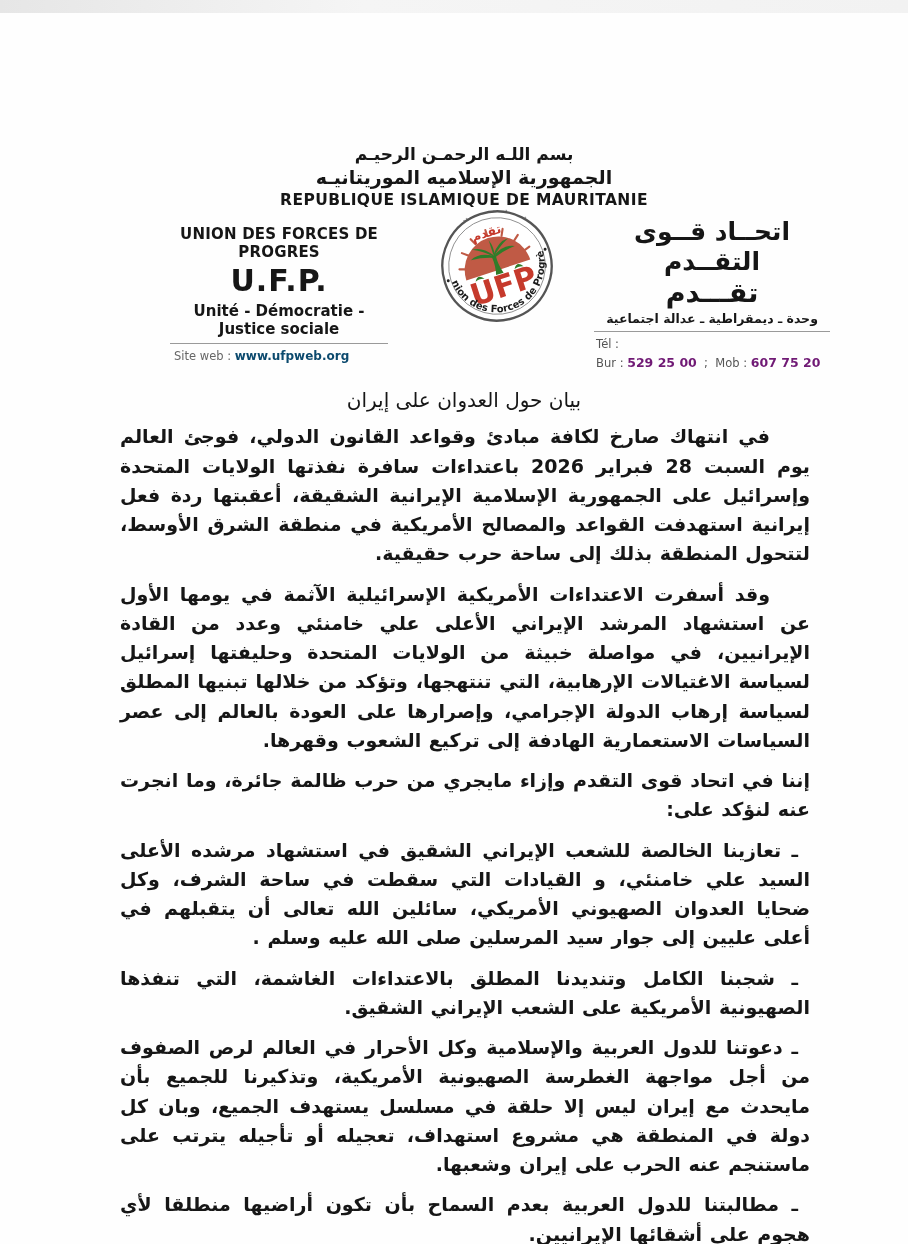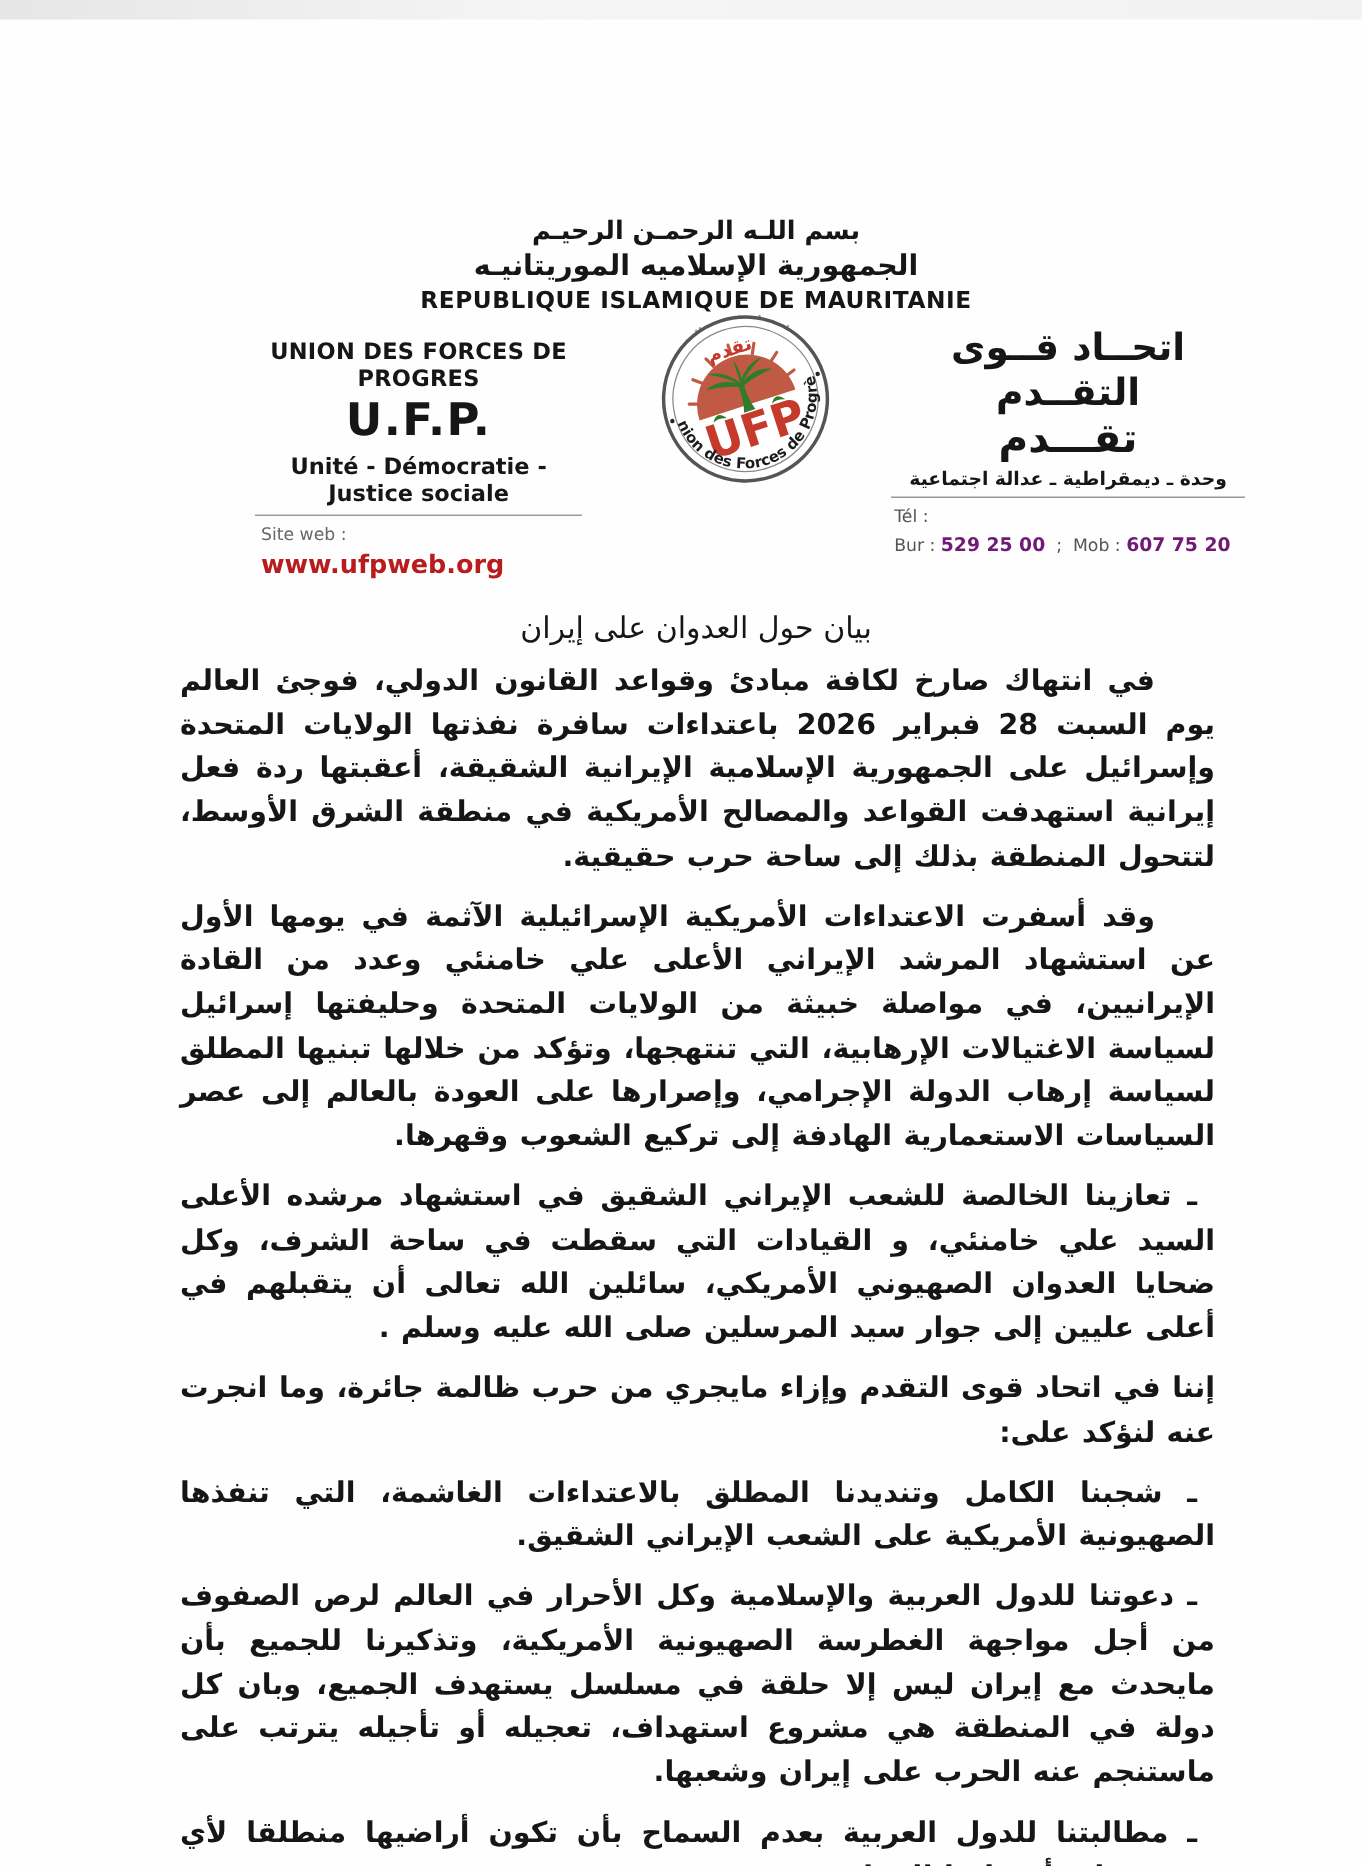--- a/index.html
+++ b/index.html
@@ -29,21 +29,21 @@
     display: flex; justify-content: flex-end; align-items: flex-start;
     position: relative;
     gap: 40px;
   }
   .org-left { width: 270px; text-align: center; padding-top: 8px; }
   .org-left .org-name { font-size: 15px; font-weight: bold; letter-spacing: .2px; }
   .org-left .org-acronym { font-size: 30px; font-weight: bold; margin-top: 2px; letter-spacing: 1px; }
   .org-left .org-motto { font-size: 15px; font-weight: bold; margin-top: 4px; }
   .box-rule { border: none; border-top: 1.5px solid #9a9a9a; margin: 5px 0 4px 0; }
   .contact-line { font-size: 11.5px; text-align: left; padding-left: 4px; line-height: 1.45; color: #666; }
-  .contact-line .val { color: #b91c1c; font-weight: bold; font-size: 17px; }
+  .contact-line .val { color: #0c4a6e; font-weight: bold; font-size: 12px; }
 
   .org-right { width: 292px; text-align: center; direction: rtl; }
   .org-right .org-name-ar { font-size: 25px; font-weight: bold; line-height: 1.2; }
   .org-right .org-acronym-ar { font-size: 27px; font-weight: bold; line-height: 1.15; }
   .org-right .org-motto-ar { font-size: 12.5px; font-weight: bold; margin-top: 3px; }
   .tel-block { direction: ltr; text-align: left; font-size: 11.5px; color: #555; line-height: 1.5; padding-left: 2px; }
   .tel-block .val { color: #701a75; font-weight: bold; font-size: 12.5px; }
 
   .logo-wrap {
     width: 126px; height: 126px;
@@ -169,22 +169,22 @@
       </div>
     </div>
 
   </div>
 
   <h1 class="doc-title">بيان حول العدوان على إيران</h1>
 
   <main class="doc-body">
     <p class="para indent">في انتهاك صارخ لكافة مبادئ وقواعد القانون الدولي، فوجئ العالم يوم السبت 28 فبراير 2026 باعتداءات سافرة نفذتها الولايات المتحدة وإسرائيل على الجمهورية الإسلامية الإيرانية الشقيقة، أعقبتها ردة فعل إيرانية استهدفت القواعد والمصالح الأمريكية في منطقة الشرق الأوسط، لتتحول المنطقة بذلك إلى ساحة حرب حقيقية.</p>
     <p class="para indent">وقد أسفرت الاعتداءات الأمريكية الإسرائيلية الآثمة في يومها الأول عن استشهاد المرشد الإيراني الأعلى علي خامنئي وعدد من القادة الإيرانيين، في مواصلة خبيثة من الولايات المتحدة وحليفتها إسرائيل لسياسة الاغتيالات الإرهابية، التي تنتهجها، وتؤكد من خلالها تبنيها المطلق لسياسة إرهاب الدولة الإجرامي، وإصرارها على العودة بالعالم إلى عصر السياسات الاستعمارية الهادفة إلى تركيع الشعوب وقهرها.</p>
+    <p class="para">إننا في اتحاد قوى التقدم وإزاء مايجري من حرب ظالمة جائرة، وما انجرت عنه لنؤكد على:</p>
     <p class="para bullet">ـ تعازينا الخالصة للشعب الإيراني الشقيق في استشهاد مرشده الأعلى السيد علي خامنئي، و القيادات التي سقطت في ساحة الشرف، وكل ضحايا العدوان الصهيوني الأمريكي، سائلين الله تعالى أن يتقبلهم في أعلى عليين إلى جوار سيد المرسلين صلى الله عليه وسلم .</p>
-    <p class="para">إننا في اتحاد قوى التقدم وإزاء مايجري من حرب ظالمة جائرة، وما انجرت عنه لنؤكد على:</p>
     <p class="para bullet">ـ شجبنا الكامل وتنديدنا المطلق بالاعتداءات الغاشمة، التي تنفذها الصهيونية الأمريكية على الشعب الإيراني الشقيق.</p>
     <p class="para bullet">ـ دعوتنا للدول العربية والإسلامية وكل الأحرار في العالم لرص الصفوف من أجل مواجهة الغطرسة الصهيونية الأمريكية، وتذكيرنا للجميع بأن مايحدث مع إيران ليس إلا حلقة في مسلسل يستهدف الجميع، وبان كل دولة في المنطقة هي مشروع استهداف، تعجيله أو تأجيله يترتب على ماستنجم عنه الحرب على إيران وشعبها.</p>
     <p class="para bullet">ـ مطالبتنا للدول العربية بعدم السماح بأن تكون أراضيها منطلقا لأي هجوم على أشقائها الإيرانيين.</p>
   </main>
 
   <footer class="doc-footer">
     <div class="sig-line">قطاع الإعلام</div>
     <div class="date-line">انواكشوط: 2026/03/01</div>
   </footer>
 

